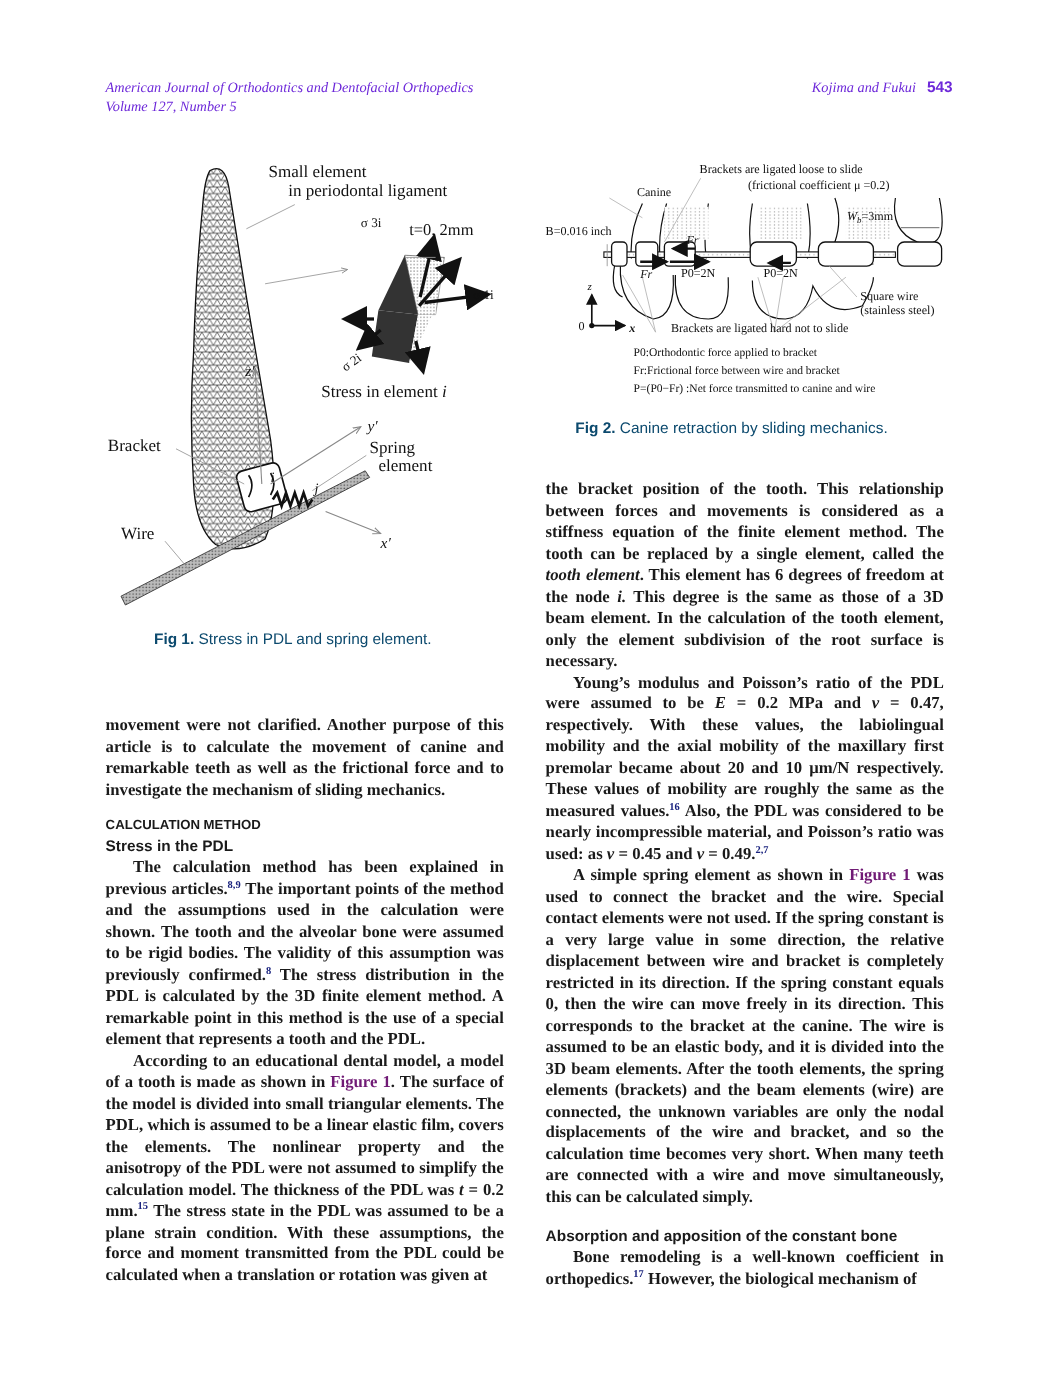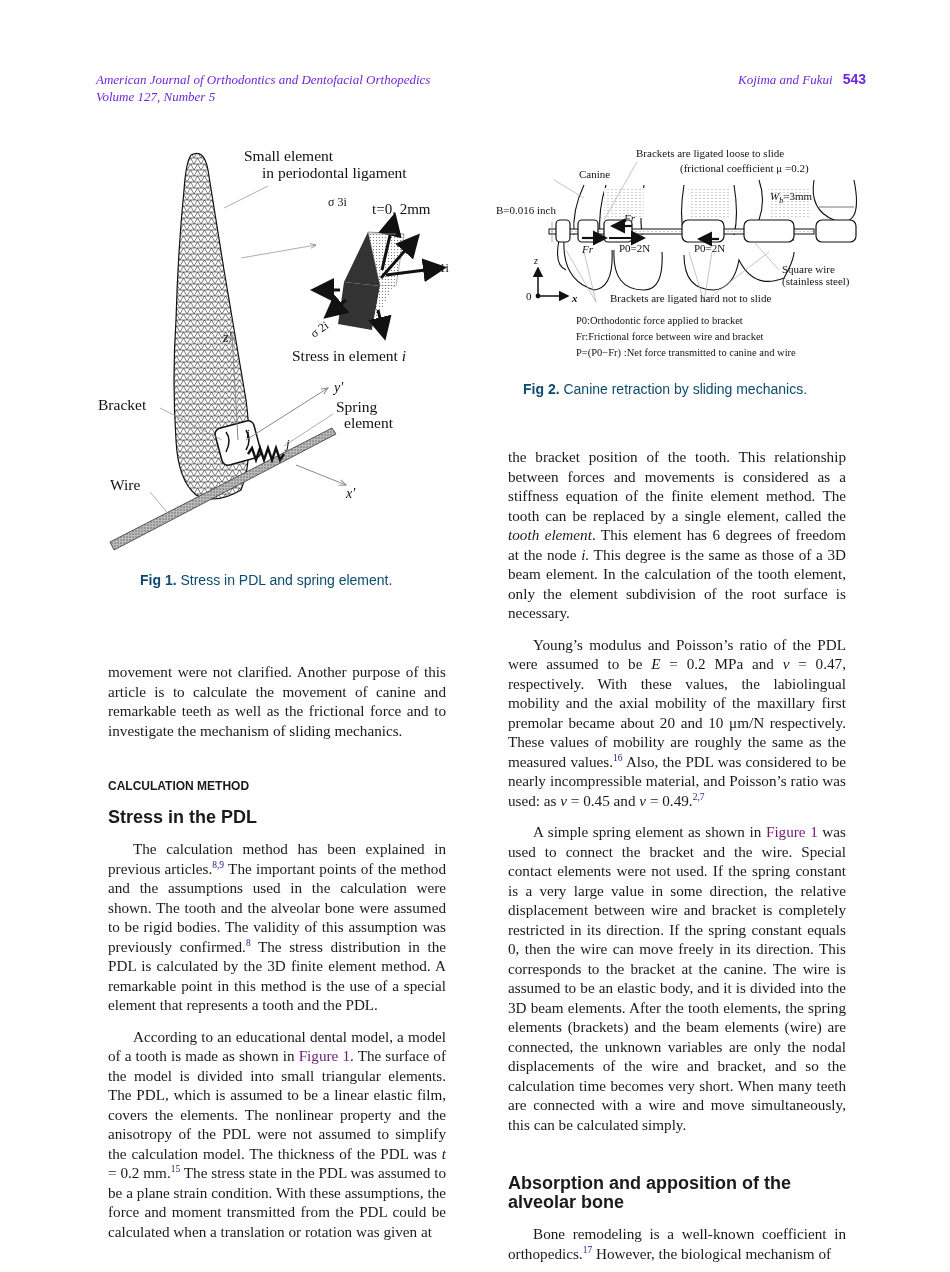--- a/index.html
+++ b/index.html
@@ -2,28 +2,28 @@
 <html><head>
 <meta charset="utf-8">
 <style>
   html, body { margin: 0; padding: 0; background: #ffffff; }
   body { width: 950px; height: 1272px; position: relative; overflow: hidden; color: #1a1a1a; font-family: "Liberation Serif", serif; }
   .hdr { position: absolute; top: 71px; font-family: "Liberation Serif", serif; font-style: italic; font-size: 13px; line-height: 17px; color: #6d28d9; }
   .hdr-left { left: 96px; }
   .hdr-right { right: 84px; text-align: right; }
   .pgnum { font-family: "Liberation Sans", sans-serif; font-style: normal; font-weight: bold; font-size: 14px; margin-left: 10px; }
   .col { position: absolute; width: 362px; font-size: 15.2px; line-height: 19.5px; text-align: justify; }
-  .col p { margin: 12px; }
+  .col p { margin: 0; font-weight: bold; }
   .col p.ind { text-indent: 25px; }
   .col-left { left: 96px; }
   .col-right { left: 496px; }
   sup { font-size: 9.5px; line-height: 0; vertical-align: 6px; color: #1a237e; }
   .link { color: #701a75; }
   .h1 { font-family: "Liberation Sans", sans-serif; font-weight: bold; font-size: 12px; line-height: 19px; margin: 0; text-align: left; }
-  .h2 { font-family: "Liberation Sans", sans-serif; font-weight: bold; font-size: 18px; line-height: 19px; margin: 0 0 8px 0; text-align: left; }
+  .h2 { font-family: "Liberation Sans", sans-serif; font-weight: bold; font-size: 14px; line-height: 19px; margin: 0 0 8px 0; text-align: left; }
   .caption { position: absolute; font-family: Liberation Sans, sans-serif; font-size: 14px; color: #0c4a6e; }
   .caption b { font-weight: bold; }
   .fig { position: absolute; }
   .fig text { font-family: "Liberation Serif", serif; fill: #111; }
 </style>
 </head>
 <body>
 
 <div class="hdr hdr-left">
   <div>American Journal of Orthodontics and Dentofacial Orthopedics</div>
@@ -199,15 +199,15 @@
   <p class="h2">Stress in the PDL</p>
   <p class="ind"><span>The calculation method has been explained in previous articles.</span><sup>8,9</sup><span> The important points of the method and the assumptions used in the calculation were shown. The tooth and the alveolar bone were assumed to be rigid bodies. The validity of this assumption was previously confirmed.</span><sup>8</sup><span> The stress distribution in the PDL is calculated by the 3D finite element method. A remarkable point in this method is the use of a special element that represents a tooth and the PDL.</span></p>
   <p class="ind"><span>According to an educational dental model, a model of a tooth is made as shown in </span><span class="link">Figure 1</span><span>. The surface of the model is divided into small triangular elements. The PDL, which is assumed to be a linear elastic film, covers the elements. The nonlinear property and the anisotropy of the PDL were not assumed to simplify the calculation model. The thickness of the PDL was </span><i>t</i><span> = 0.2 mm.</span><sup>15</sup><span> The stress state in the PDL was assumed to be a plane strain condition. With these assumptions, the force and moment transmitted from the PDL could be calculated when a translation or rotation was given at</span></p>
 </div>
 
 <div class="col col-right" style="top:435px;">
   <p><span>the bracket position of the tooth. This relationship between forces and movements is considered as a stiffness equation of the finite element method. The tooth can be replaced by a single element, called the </span><i>tooth element</i><span>. This element has 6 degrees of freedom at the node </span><i>i.</i><span> This degree is the same as those of a 3D beam element. In the calculation of the tooth element, only the element subdivision of the root surface is necessary.</span></p>
   <p class="ind"><span>Young’s modulus and Poisson’s ratio of the PDL were assumed to be </span><i>E</i><span> = 0.2 MPa and </span><i>ν</i><span> = 0.47, respectively. With these values, the labiolingual mobility and the axial mobility of the maxillary first premolar became about 20 and 10 μm/N respectively. These values of mobility are roughly the same as the measured values.</span><sup>16</sup><span> Also, the PDL was considered to be nearly incompressible material, and Poisson’s ratio was used: as </span><i>ν</i><span> = 0.45 and </span><i>ν</i><span> = 0.49.</span><sup>2,7</sup></p>
   <p class="ind"><span>A simple spring element as shown in </span><span class="link">Figure 1</span><span> was used to connect the bracket and the wire. Special contact elements were not used. If the spring constant is a very large value in some direction, the relative displacement between wire and bracket is completely restricted in its direction. If the spring constant equals 0, then the wire can move freely in its direction. This corresponds to the bracket at the canine. The wire is assumed to be an elastic body, and it is divided into the 3D beam elements. After the tooth elements, the spring elements (brackets) and the beam elements (wire) are connected, the unknown variables are only the nodal displacements of the wire and bracket, and so the calculation time becomes very short. When many teeth are connected with a wire and move simultaneously, this can be calculated simply.</span></p>
   <div style="height:16px"></div>
-  <p class="h2">Absorption and apposition of the alveolar bone</p>
+  <p class="h2">Absorption and apposition of the constant bone</p>
   <p class="ind"><span>Bone remodeling is a well-known coefficient in orthopedics.</span><sup>17</sup><span> However, the biological mechanism of</span></p>
 </div>
 
 </body></html>

